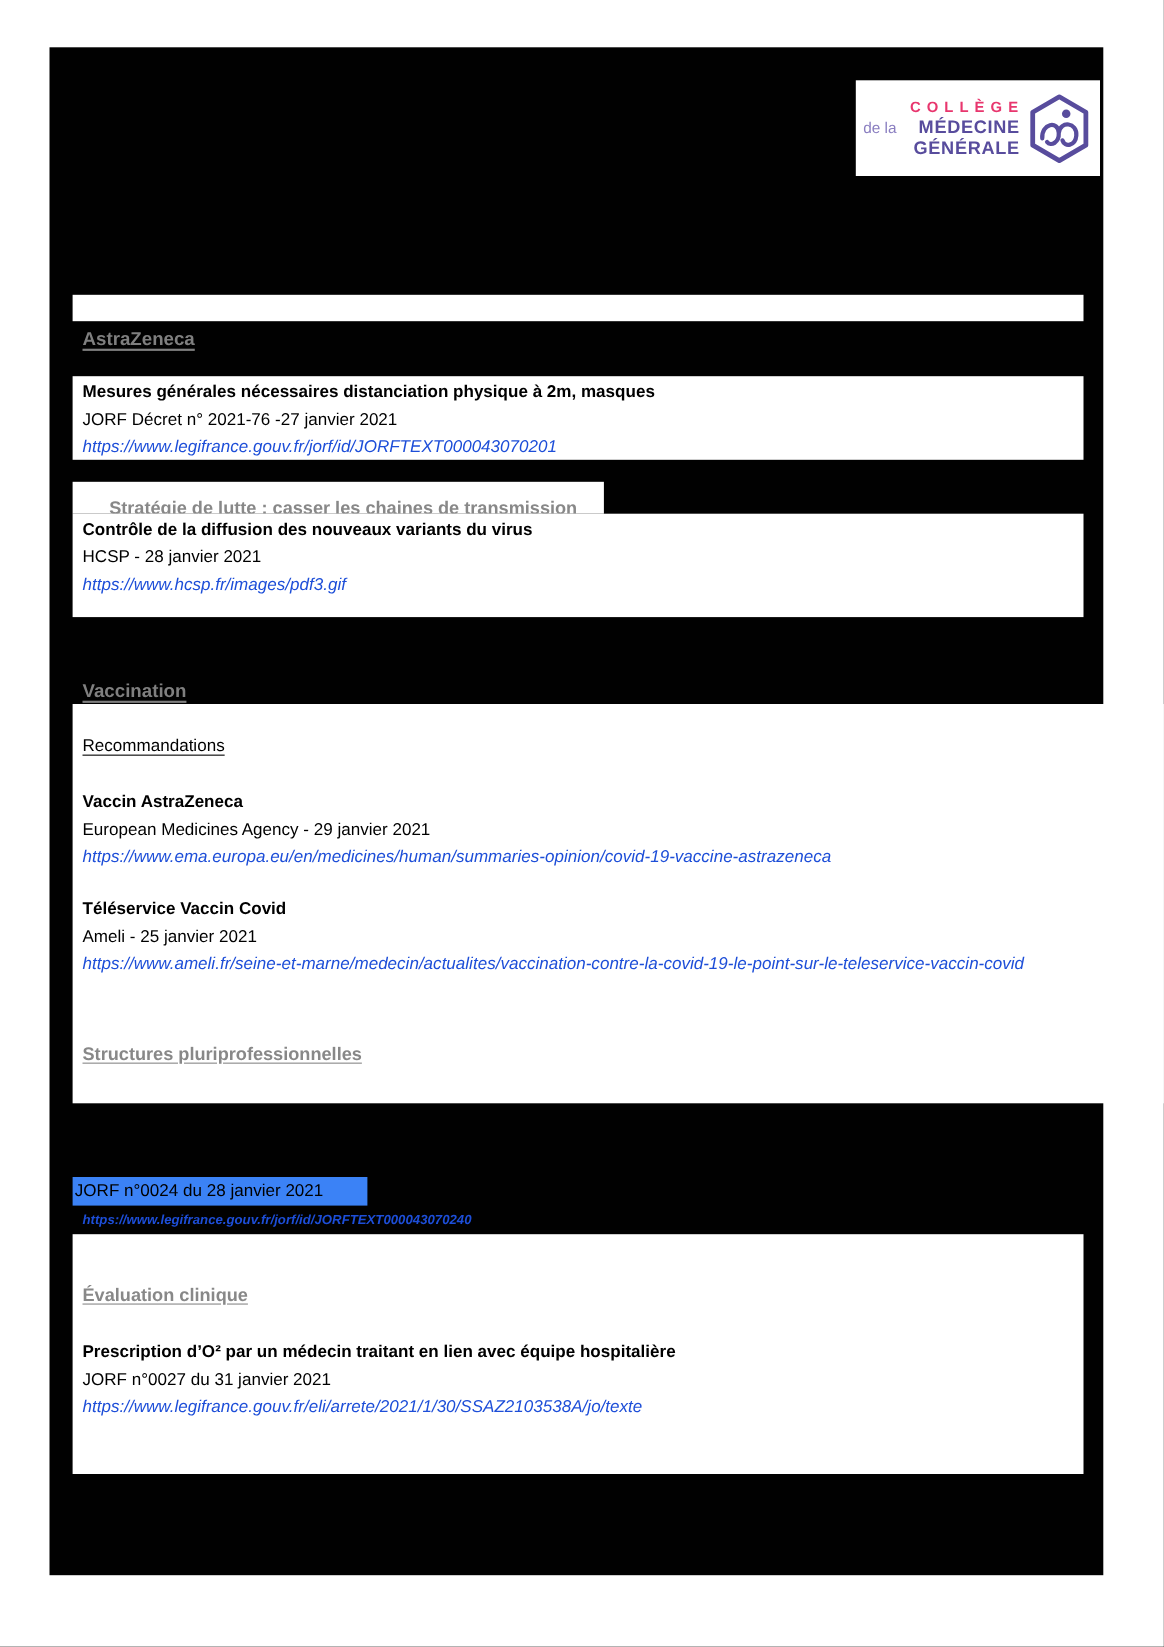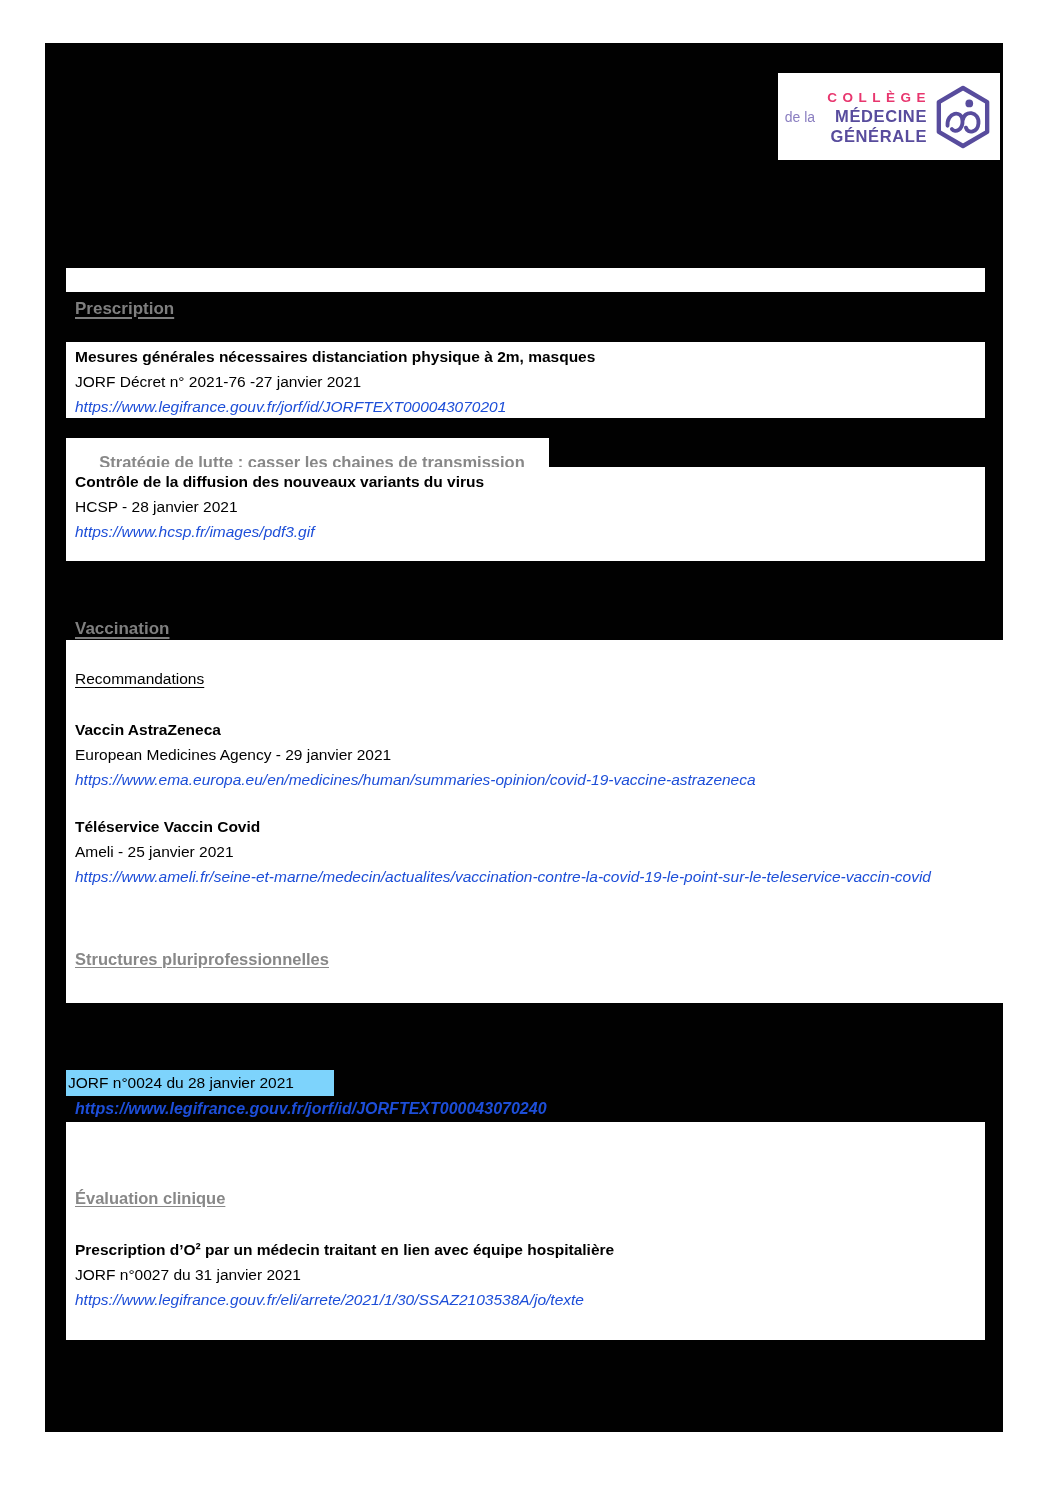--- a/index.html
+++ b/index.html
@@ -39,24 +39,24 @@
   .strategie-strip{left:66px;top:438px;width:483px;height:29px;background:#ffffff;
     box-sizing:border-box;padding:13px 0 0 9px;text-align:center;}
   .gray-sub{color:#888888;font-weight:700;font-size:16.5px;line-height:23px;
     text-decoration:underline;text-decoration-color:#888888;text-underline-offset:2px;white-space:nowrap;}
   .block2{left:66px;top:467px;width:919px;height:94px;}
   .block3{left:66px;top:640px;width:1017px;height:363px;padding-top:26px;}
   .u-plain{text-decoration:underline;text-underline-offset:3px;}
   .mt-item{margin-top:26px !important;}
   .mt-item2{margin-top:22px !important;}
   .mt-struct{margin-top:58px !important;}
-  .jorf-strip{left:66px;top:1070px;width:268px;height:26px;background:#7dd3fc;
+  .jorf-strip{left:66px;top:1070px;width:268px;height:26px;background:#3b82f6;
     box-sizing:border-box;padding:1px 0 0 2px;font-size:15.5px;line-height:24px;}
-  .link-on-black{left:75px;top:1097px;font-size:16px;line-height:24px;background:transparent;}
-  .block4{left:66px;top:1122px;width:919px;height:218px;padding-top:64px;}
+  .link-on-black{left:75px;top:1097px;font-size:12px;line-height:24px;background:transparent;}
+  .block4{left:66px;top:1122px;width:919px;height:218px;padding-top:44px;}
 </style>
 </head>
 <body>
 
 <div class="abs black-bg"></div>
 
 <div class="abs logo-box">
   <div class="logo-text">
     <div><span class="logo-college">COLLÈGE</span></div>
     <div>
@@ -66,21 +66,21 @@
   </div>
   <svg class="logo-icon" width="58" height="64" viewBox="0 0 60 66">
     <polygon points="30,3 55,17.5 55,48.5 30,63 5,48.5 5,17.5" fill="none" stroke="#584C9D" stroke-width="4.5" stroke-linejoin="round"></polygon>
     <circle cx="36.5" cy="19" r="4" fill="#584C9D"></circle>
     <path d="M14 42 C13 28 29 25 29.5 37 C30 46 22 50 18.5 45.5 M29.5 37 C31 25 47 27 46 39.5 C45.2 49 35 51 33 44" fill="none" stroke="#584C9D" stroke-width="4" stroke-linecap="round"></path>
   </svg>
 </div>
 
 <div class="abs strip-empty"></div>
 
-<div class="abs section-heading" style="left:75px;top:297px;">Prescription</div>
+<div class="abs section-heading" style="left:75px;top:297px;">AstraZeneca</div>
 
 <div class="abs block block1">
   <p class="b-title">Mesures générales nécessaires distanciation physique à 2m, masques</p>
   <p>JORF Décret n° 2021-76 -27 janvier 2021</p>
   <p><span class="link">https://www.legifrance.gouv.fr/jorf/id/JORFTEXT000043070201</span></p>
 </div>
 
 <div class="abs strategie-strip">
   <span class="gray-sub">Stratégie de lutte : casser les chaines de transmission</span>
 </div>

